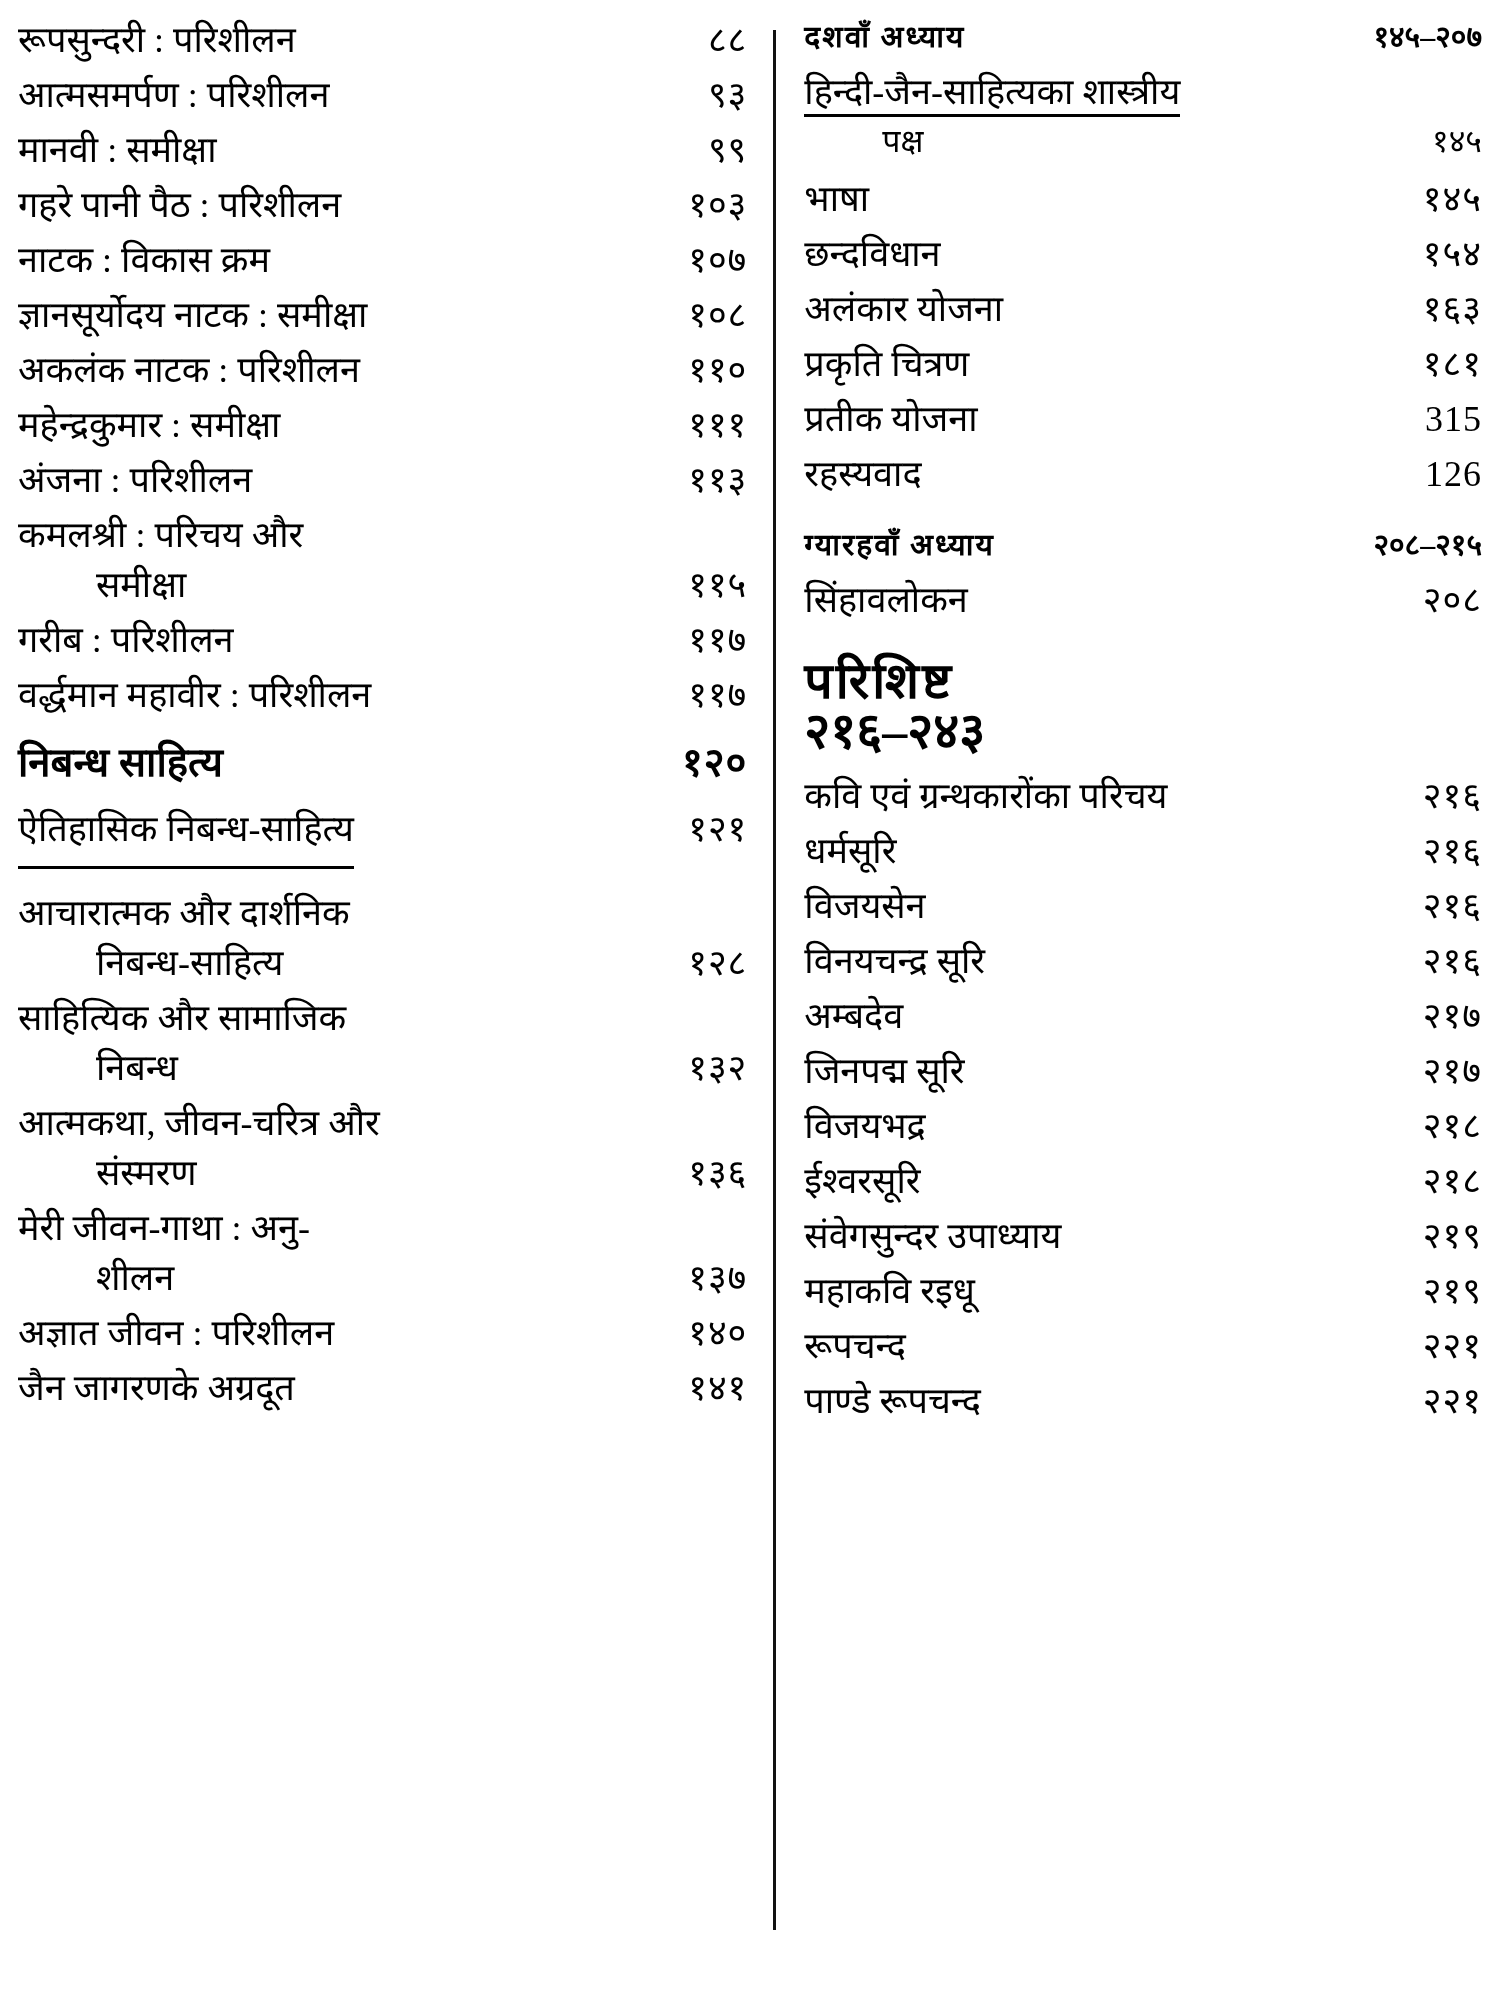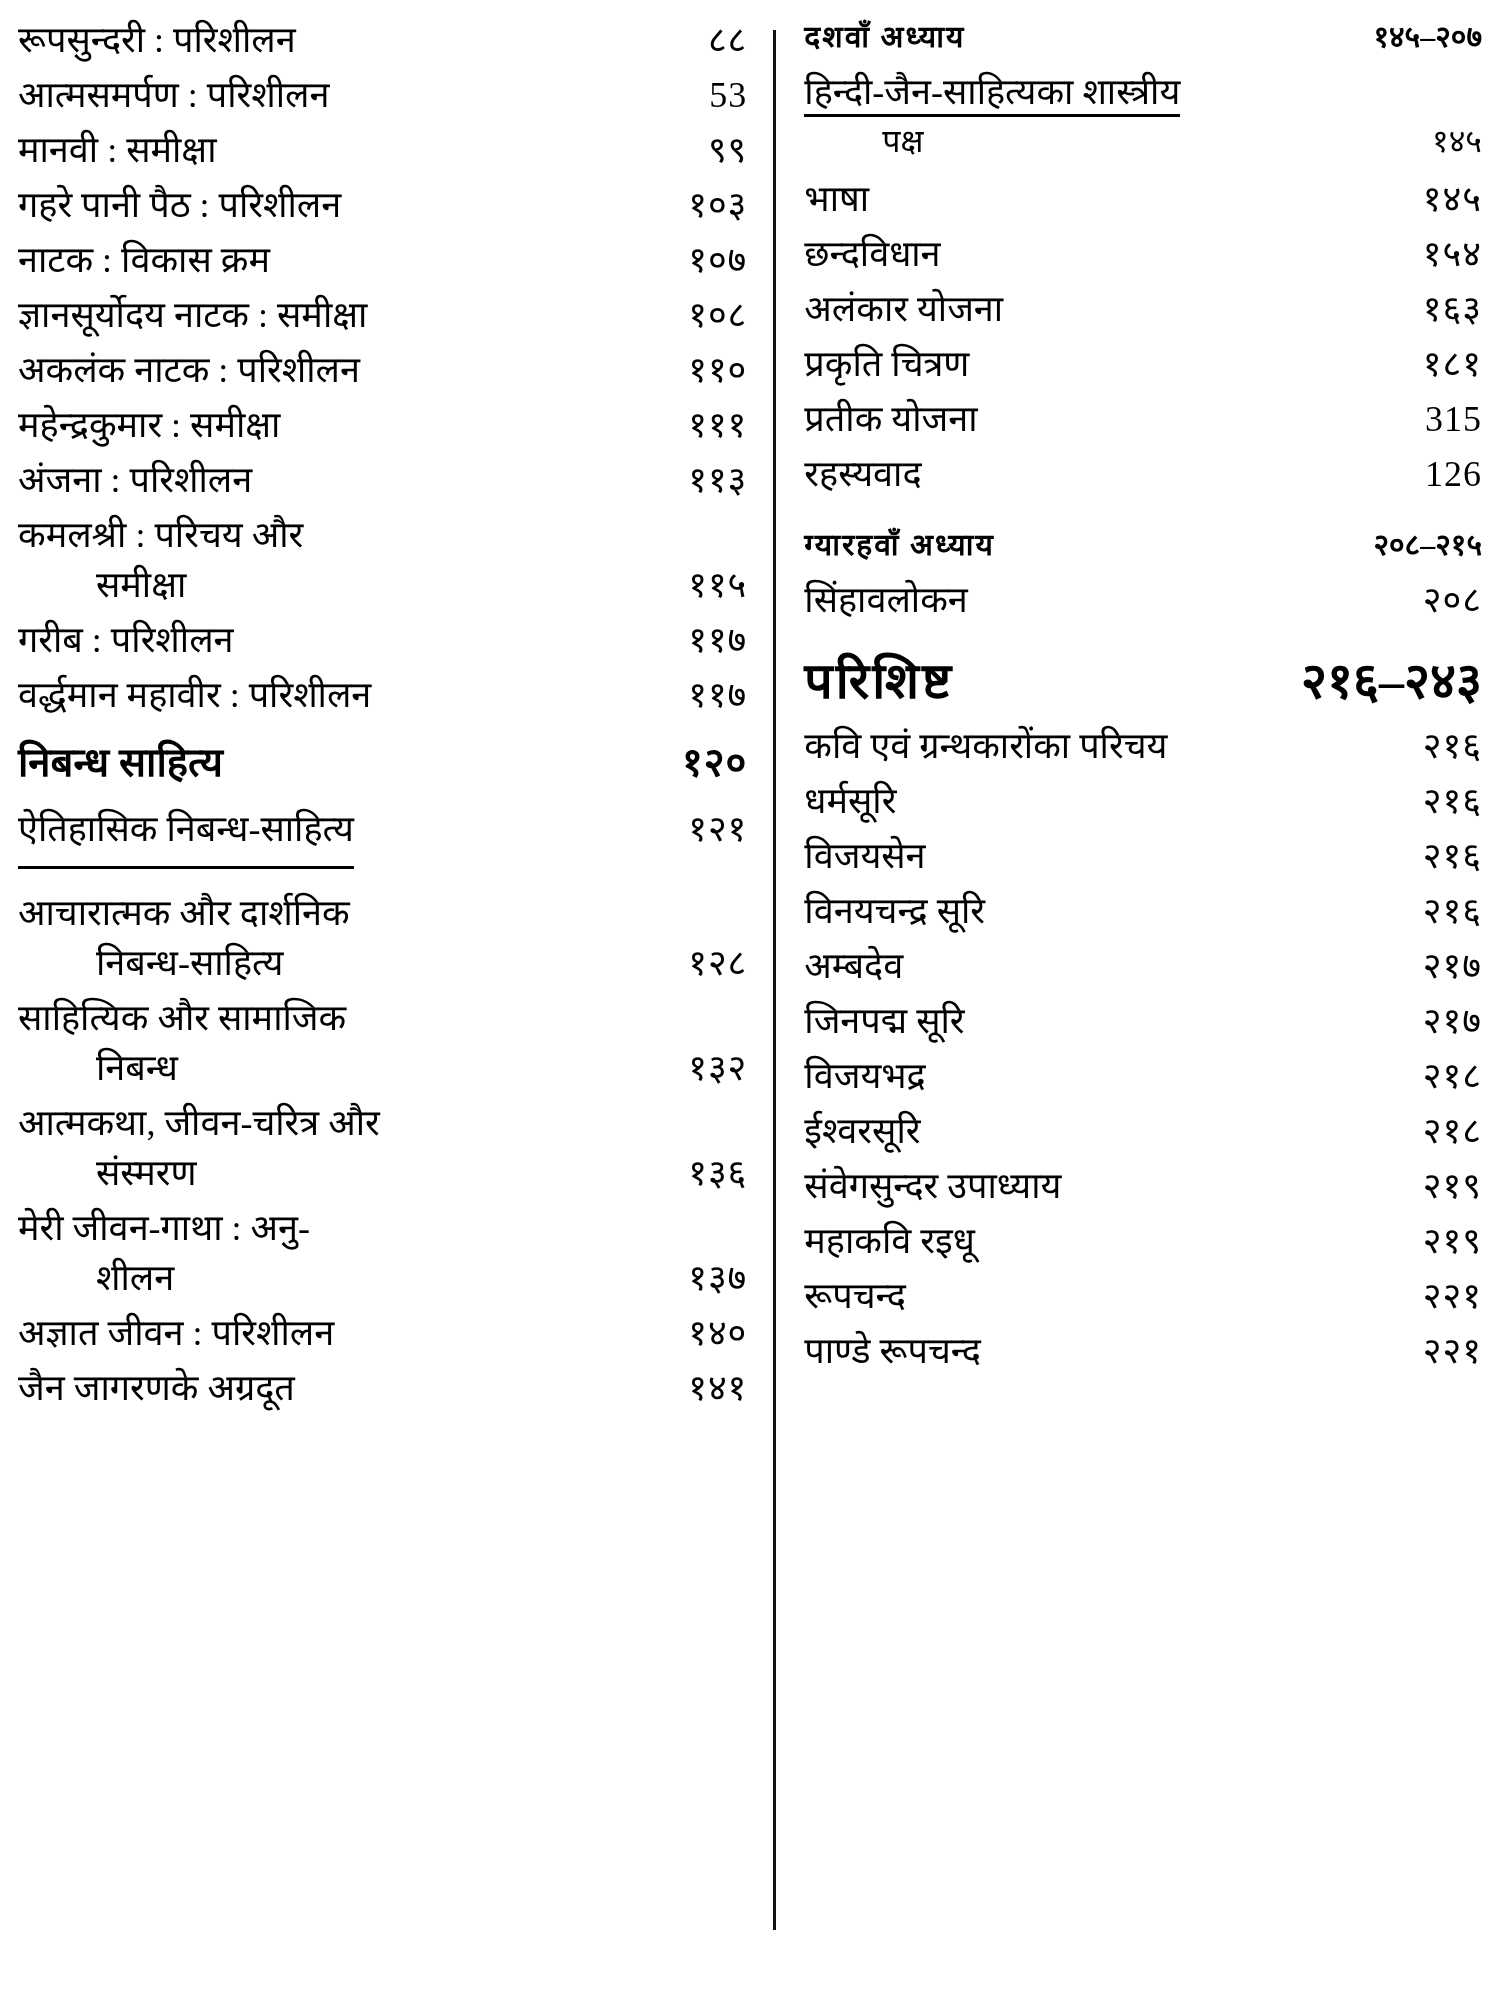--- a/index.html
+++ b/index.html
@@ -99,21 +99,21 @@
     font-size: 30px;
     line-height: 1.0;
     margin: 0 0 22px 0;
     white-space: nowrap;
   }
   .chapter .t { flex: 0 0 auto; }
   .chapter .spacer { flex: 1 1 auto; min-width: 2px; }
   .chapter .p { flex: 0 0 auto; letter-spacing: 0px; }
   .chapter.spaced .t { letter-spacing: 2px; }
   .chapter.gap { margin-top: 38px; }
-  .chapter.big { font-size: 50px; }
+  .chapter.big { font-size: 50px; flex-direction: column; }
   .chapter.big .t { letter-spacing: 3px; }
 
   
   .subhead {
     font-size: 36px;
     line-height: 1.05;
     margin-bottom: 6px;
     white-space: nowrap;
   }
   .subhead .u {
@@ -141,21 +141,21 @@
 
     <div class="entry">
       <span class="t">रूपसुन्दरी : परिशीलन</span>
       <span class="spacer"></span>
       <span class="p">८८</span>
     </div>
 
     <div class="entry">
       <span class="t">आत्मसमर्पण : परिशीलन</span>
       <span class="spacer"></span>
-      <span class="p">53</span>
+      <span class="p">९३</span>
     </div>
 
     <div class="entry">
       <span class="t">मानवी : समीक्षा</span>
       <span class="spacer"></span>
       <span class="p">९९</span>
     </div>
 
     <div class="entry">
       <span class="t">गहरे पानी पैठ : परिशीलन</span>

